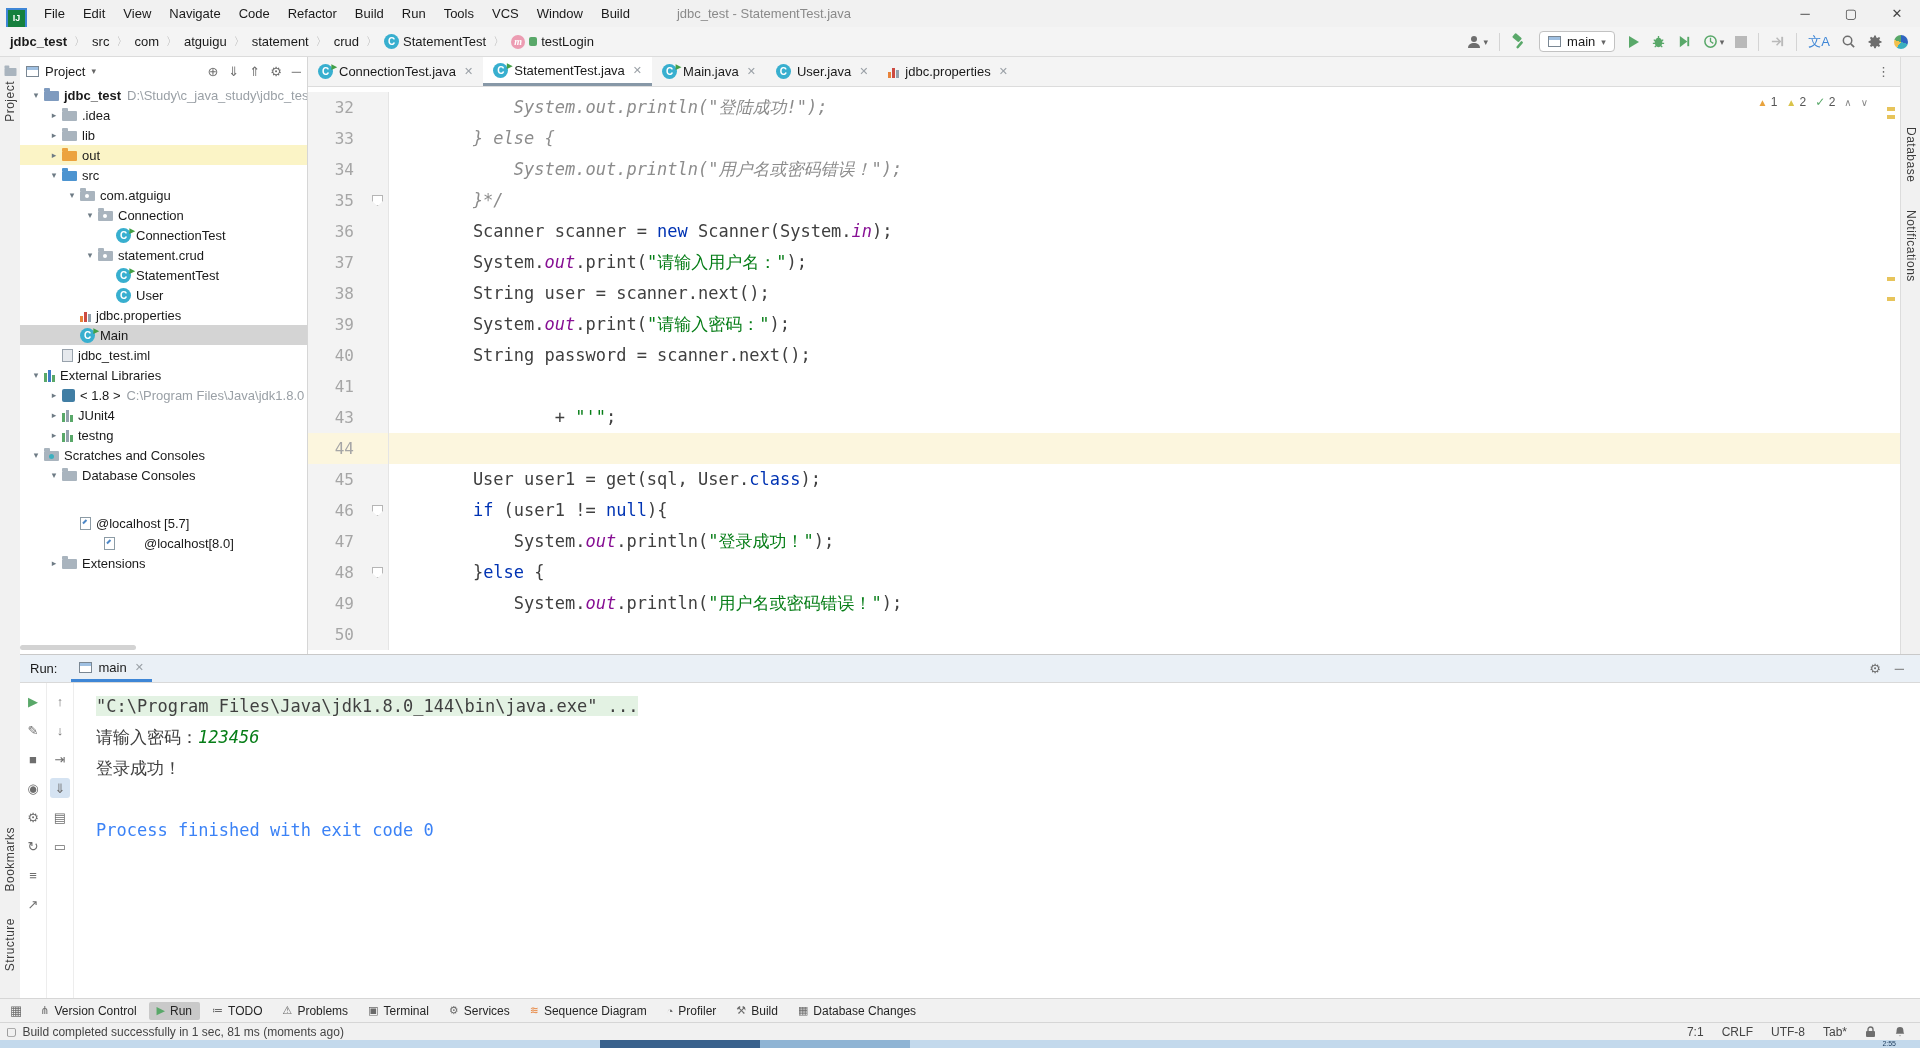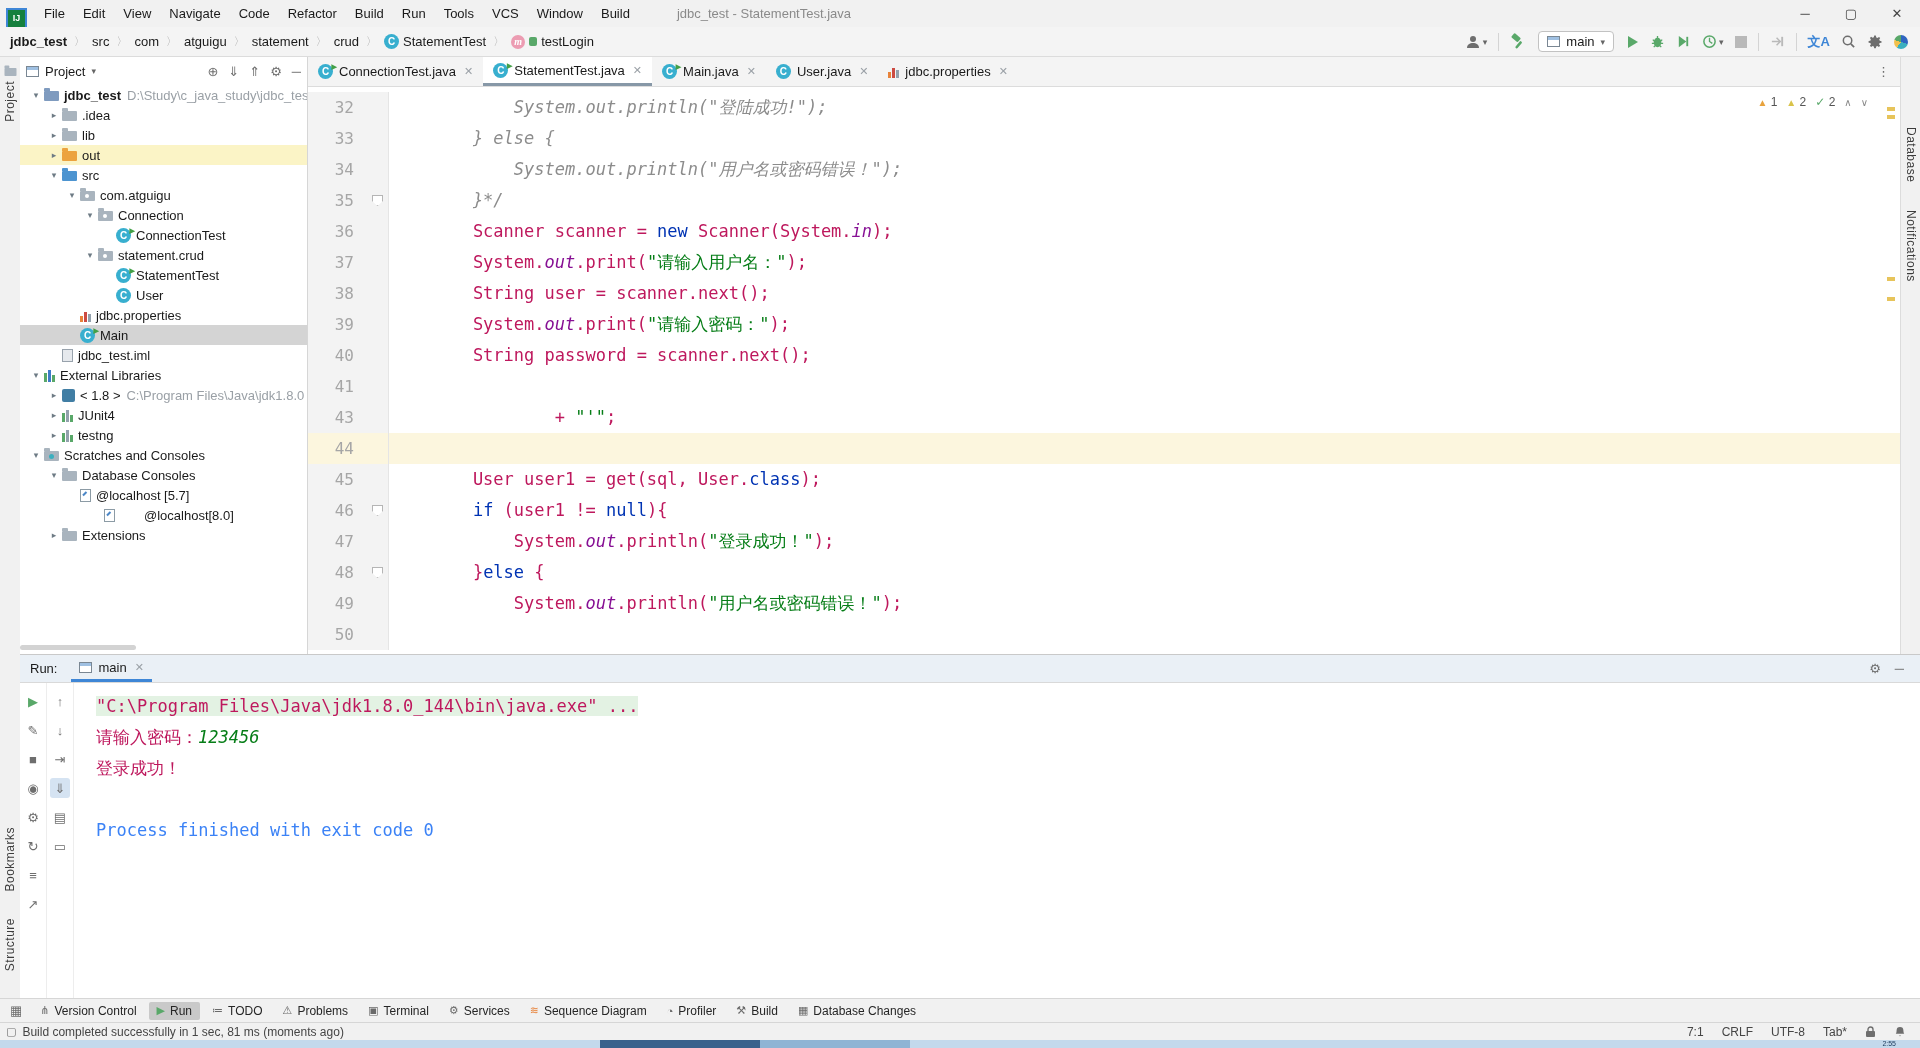--- a/index.html
+++ b/index.html
@@ -80,21 +80,21 @@
   .tab-more{margin-left:auto;color:#6E6E6E;padding:0 10px;display:flex;align-items:center}
   .ed-body{position:relative;height:568px;overflow:hidden;padding-top:5px;box-sizing:border-box}
   .ed-row{display:flex;height:31px}
   .ed-row.caret .lnum,.ed-row.caret .foldcol,.ed-row.caret .codeln{background:#FCF6DE}
   .lnum{width:46px;flex:0 0 auto;text-align:right;padding-right:14px;color:#A6A6A6;background:#F3F3F3;
         font:16px/31px "DejaVu Sans Mono","Liberation Mono",monospace}
   .foldcol{width:20px;flex:0 0 auto;background:#F3F3F3;border-right:1px solid #E5E5E5;position:relative}
   .fold-mark{position:absolute;left:4px;top:10px;width:11px;height:11px;background:#fff;border:1px solid #B5B5B5;
              box-sizing:border-box;clip-path:polygon(0 0,100% 0,100% 55%,50% 100%,0 55%)}
   .codeln{flex:1;white-space:pre;font:17px/31px "DejaVu Sans Mono","Liberation Mono",monospace;color:#080808;padding-left:2px}
-  .tok-p{color:#be185d}.tok-k{color:#0033B3}.tok-s{color:#067D17}
+  .tok-p{color:#404040}.tok-k{color:#0033B3}.tok-s{color:#067D17}
   .tok-f{color:#871094;font-style:italic}.tok-c{color:#8C8C8C;font-style:italic}
   .tok-g{color:#067D17;font-style:italic}.tok-b{color:#3b82f6}
   .inspections{position:absolute;top:6px;right:26px;display:flex;align-items:center;gap:9px;font-size:12px;color:#555;background:rgba(255,255,255,.85);padding:2px 6px}
   .tri{font-size:10px}
   .stripe-mark{position:absolute;right:5px;width:8px;height:4px;background:#E7C45B}
   
   .run-panel{left:20px;top:654px;width:1900px;height:344px;background:#fff;border-top:1px solid #C9C9C9;box-sizing:border-box}
   .run-header{height:27px;background:#EAF0F6;border-bottom:1px solid #D9D9D9;display:flex;align-items:center;font-size:13px;padding-left:10px;gap:14px}
   .run-tab{display:flex;align-items:center;gap:6px;height:27px;padding:0 8px;border-bottom:3px solid #3E86D6;box-sizing:border-box}
   .run-header-actions{margin-left:auto;display:flex;gap:14px;margin-right:16px;color:#6E6E6E}
@@ -236,21 +236,21 @@
         <span style="display:block;width:12px;height:12px;background:#B9B9B9"></span>
       </span>
     <span class="vdiv"></span>
     <span>
       <svg width="15" height="15" viewBox="0 0 16 16">
           <path d="M2 8h8M7 4l4 4-4 4" stroke="#B9B9B9" stroke-width="1.6" fill="none"></path>
           <path d="M13 3v10" stroke="#B9B9B9" stroke-width="2"></path>
         </svg>
       </span>
     <span class="vdiv"></span>
-    <span style="font-size:13px;color:#3E86D6;font-weight:bold">文A</span>
+    <span style="font-size:13px;color:#3E86D6;font-weight:normal">文A</span>
     <span>
       <svg width="15" height="15" viewBox="0 0 16 16">
           <circle cx="7" cy="7" r="4.5" fill="none" stroke="#6E6E6E" stroke-width="1.6"></circle>
           <path d="M10.5 10.5L14 14" stroke="#6E6E6E" stroke-width="1.8"></path>
         </svg>
       </span>
     <span>
       <svg width="16" height="16" viewBox="0 0 16 16">
           <path d="M8 5a3 3 0 1 0 0 6 3 3 0 0 0 0-6zm6.5 3.8v-1.6l-1.8-.4a5 5 0 0 0-.5-1.2l1-1.5-1.2-1.2-1.5 1a5 5 0 0 0-1.2-.5L8.8 1.5H7.2l-.4 1.8a5 5 0 0 0-1.2.5l-1.5-1-1.2 1.2 1 1.5a5 5 0 0 0-.5 1.2l-1.8.4v1.6l1.8.4c.1.4.3.8.5 1.2l-1 1.5 1.2 1.2 1.5-1c.4.2.8.4 1.2.5l.4 1.8h1.6l.4-1.8c.4-.1.8-.3 1.2-.5l1.5 1 1.2-1.2-1-1.5c.2-.4.4-.8.5-1.2z" fill="#6E6E6E"></path>
         </svg>
@@ -404,21 +404,21 @@
       <div class="tree-row" style="padding-left: 8px;">
         <span class="chev">▾</span>
         <span class="ic ic-scratches"></span>
         <span class="tree-label">Scratches and Consoles</span>
       </div>
       <div class="tree-row" style="padding-left: 26px;">
         <span class="chev">▾</span>
         <span class="ic ic-folder"></span>
         <span class="tree-label">Database Consoles</span>
       </div>
-      <div class="tree-row" style="padding-left: 44px;">
+      <div class="tree-row" style="padding-left: 44px; margin-top: 28px;">
         <span class="chev"></span>
         <span class="ic ic-console"></span>
         <span class="tree-label">@localhost [5.7]</span>
       </div>
       <div class="tree-row" style="padding-left: 44px; gap: 24px;">
         <span class="chev"></span>
         <span class="ic ic-console"></span>
         <span class="tree-label">@localhost[8.0]</span>
       </div>
       <div class="tree-row" style="padding-left: 26px;">

